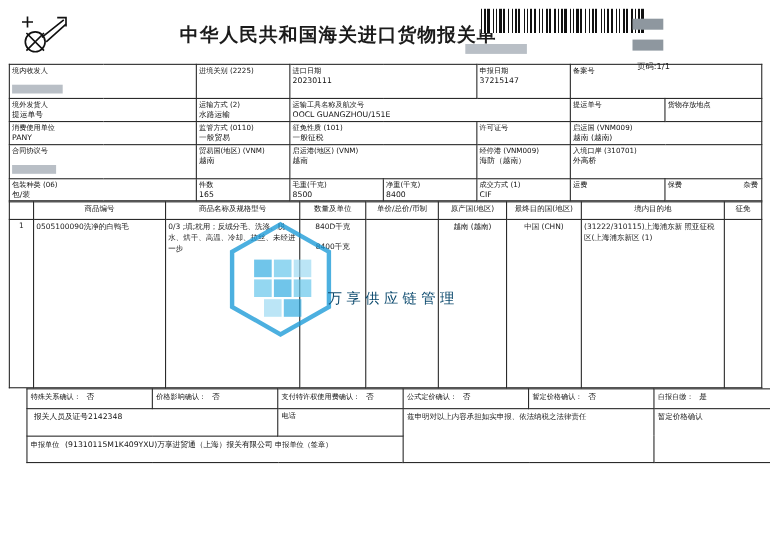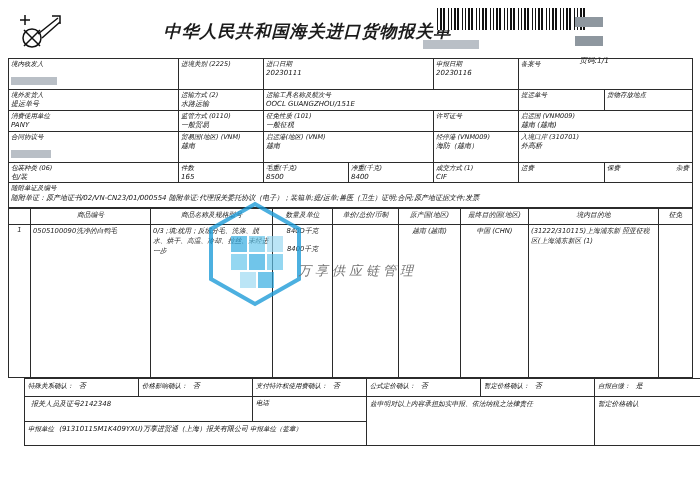--- a/index.html
+++ b/index.html
@@ -1,17 +1,17 @@
 <!DOCTYPE html>
 <html><head>
 <meta charset="utf-8">
 <style>
   html,body{margin:0;padding:0;}
   body{width:700px;height:489px;background:#fff;font-family:"DejaVu Sans","Liberation Sans",sans-serif;color:#1b1b1b;overflow:hidden;}
-  .page{position:relative;width:615px;height:489px;font-style:italic;}
+  .page{position:relative;width:615px;height:489px;}
   
   .hdr{position:relative;height:58px;}
   .logo{position:absolute;left:18px;top:14px;width:44px;height:38px;}
   .title{position:absolute;left:0;right:0;top:20px;text-align:center;font-size:17px;font-weight:bold;letter-spacing:1px;font-family:"DejaVu Sans","Liberation Sans",sans-serif;}
   .barcode{position:absolute;right:28px;top:8px;width:150px;}
   .bc-bars{height:22px;width:150px;
     background-image:repeating-linear-gradient(90deg,#111 0 1px,#fff 1px 3px,#111 3px 5px,#fff 5px 6px,#111 6px 8px,#fff 8px 11px,#111 11px 12px,#fff 12px 14px);}
   .bc-num{font-size:9px;font-family:"DejaVu Sans Mono","Liberation Mono",monospace;margin-top:1px;letter-spacing:1px;}
   .redact{background:#b9bfc6;display:inline-block;}
   .redact.d{background:#8e979f;}
@@ -40,21 +40,21 @@
 
   
   .ftr{border-collapse:collapse;width:684px;margin:0 24px;table-layout:fixed;}
   .ftr td{border:0.6px solid #2b2b2b;font-size:6.8px;padding:2px 3px;height:13px;vertical-align:top;}
   .ftr .tall{height:44px;}
 
   
   .wm{position:absolute;left:195px;top:196px;width:330px;height:120px;pointer-events:none;opacity:.92;}
   .wm svg{display:block;}
   .wmtext{position:absolute;left:295px;top:228px;font-size:25px;font-weight:bold;color:#1a9ad7;letter-spacing:2px;}
-  .wmsub{position:absolute;left:298px;top:262px;font-size:13px;color:#737373;letter-spacing:4px;}
+  .wmsub{position:absolute;left:298px;top:262px;font-size:13px;color:#0c4a6e;letter-spacing:4px;}
 </style>
 </head>
 <body>
 
 <div class="page">
 
   <div class="hdr">
     <div class="logo">
       <svg width="44" height="38" viewBox="0 0 44 38">
         <g stroke="#111" stroke-width="1.5" fill="none">
@@ -102,21 +102,21 @@
       <td class="cell">
         <span class="lbl">进境关别 (2225)</span>
         <span class="val"></span>
       </td>
       <td colspan="2" class="cell">
         <span class="lbl">进口日期</span>
         <span class="val">20230111</span>
       </td>
       <td class="cell">
         <span class="lbl">申报日期</span>
-        <span class="val">20230116</span>
+        <span class="val">37215147</span>
       </td>
       <td colspan="2" class="cell">
         <span class="lbl">备案号</span>
         <span class="val"></span>
       </td>
     </tr>
 
     <tr>
       <td colspan="2" class="cell">
         <span class="lbl">境外发货人</span>
@@ -212,26 +212,20 @@
         <span class="lbl">运费</span>
         <span class="val"></span>
       </td>
       <td class="cell" style="position:relative">
         <span class="lbl">保费</span>
         <span class="val"></span>
         <span style="position:absolute;right:3px;top:1px;" class="lbl">杂费</span>
       </td>
     </tr>
 
-    <tr class="textrow">
-      <td colspan="8" class="cell" style="height:22px;">
-        <span class="lbl">随附单证及编号</span>
-        <span class="val">随附单证：原产地证书/02/VN-CN23/01/000554 随附单证:代理报关委托协议（电子）；装箱单;提/运单;兽医（卫生）证明;合同;原产地证据文件;发票</span>
-      </td>
-    </tr>
   </tbody>
     </table>
 
   <table class="goods">
     <colgroup>
       <col style="width:22px">
         <col style="width:120px">
         <col style="width:122px">
       <col style="width:60px">
         <col style="width:66px">

